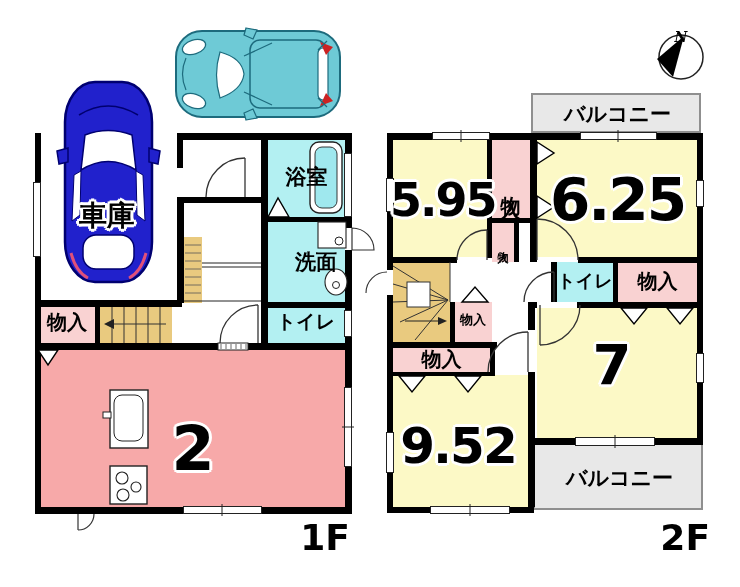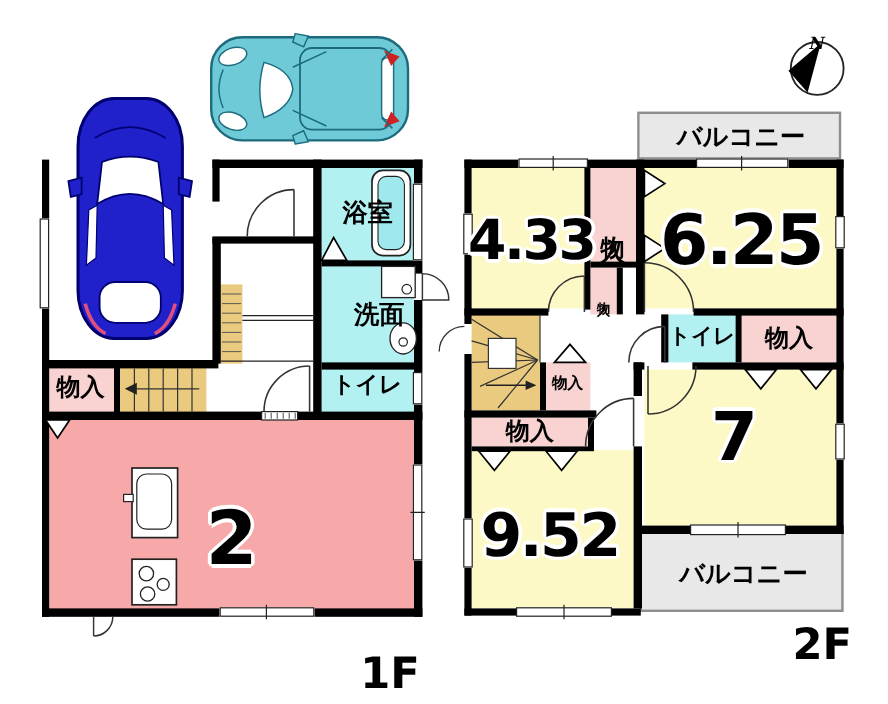--- a/index.html
+++ b/index.html
@@ -276,29 +276,30 @@
       <path d="M72,28 L100,15 M72,64 L100,77 M146,22 L155,13 M146,70 L155,79" fill="none" stroke="#1d6b7d" stroke-width="1.3"></path>
       <path d="M14,30 Q7,46 14,62" fill="none" stroke="#1d6b7d" stroke-width="1.2"></path>
     </g>
 
     <g>
       <circle cx="681" cy="57" r="22" fill="#fff" stroke="#222" stroke-width="1.5"></circle>
       <polygon points="684,36 673,77 657,59" fill="#000"></polygon>
     </g>
   </svg>
 
+  <div class="lbl halo" style="left:62px;top:201px;width:90px;font-size:28px;">車庫</div>
   <div class="lbl" style="left:268px;top:166px;width:77px;font-size:21px;">浴室</div>
   <div class="lbl" style="left:268px;top:251px;width:96px;font-size:21px;">洗面</div>
   <div class="lbl" style="left:266px;top:312px;width:80px;font-size:19px;">トイレ</div>
   <div class="lbl" style="left:40px;top:312px;width:54px;font-size:20px;">物入</div>
   <div class="lbl halo" style="left:122px;top:416px;width:140px;font-size:62px;letter-spacing:-2px;">2</div>
-  <div class="lbl" style="left:290px;top:543px;width:70px;font-size:36px;">1F</div>
+  <div class="lbl" style="left:290px;top:519px;width:70px;font-size:36px;">1F</div>
 
   <div class="lbl" style="left:545px;top:103px;width:145px;font-size:21px;">バルコニー</div>
-  <div class="lbl halo" style="left:390px;top:176px;width:100px;font-size:46px;letter-spacing:-2px;">4.33</div>
+  <div class="lbl halo" style="left:390px;top:176px;width:100px;font-size:46px;letter-spacing:-2px;">5.95</div>
   <div class="lbl halo" style="left:540px;top:170px;width:155px;font-size:58px;letter-spacing:-2px;">6.25</div>
   <div class="vlbl" style="left:501px;top:152px;height:60px;font-size:20px;">物入</div>
   <div class="vlbl" style="left:497px;top:226px;height:34px;font-size:11px;letter-spacing:1px;">物入</div>
   <div class="lbl" style="left:557px;top:272px;width:56px;font-size:18px;">トイレ</div>
   <div class="lbl" style="left:618px;top:271px;width:79px;font-size:20px;">物入</div>
   <div class="lbl halo" style="left:572px;top:336px;width:80px;font-size:56px;">7</div>
   <div class="lbl" style="left:453px;top:313px;width:40px;font-size:13px;">物入</div>
   <div class="lbl" style="left:393px;top:349px;width:97px;font-size:20px;">物入</div>
   <div class="lbl halo" style="left:388px;top:420px;width:140px;font-size:50px;letter-spacing:-2px;">9.52</div>
   <div class="lbl" style="left:547px;top:467px;width:145px;font-size:21px;">バルコニー</div>

